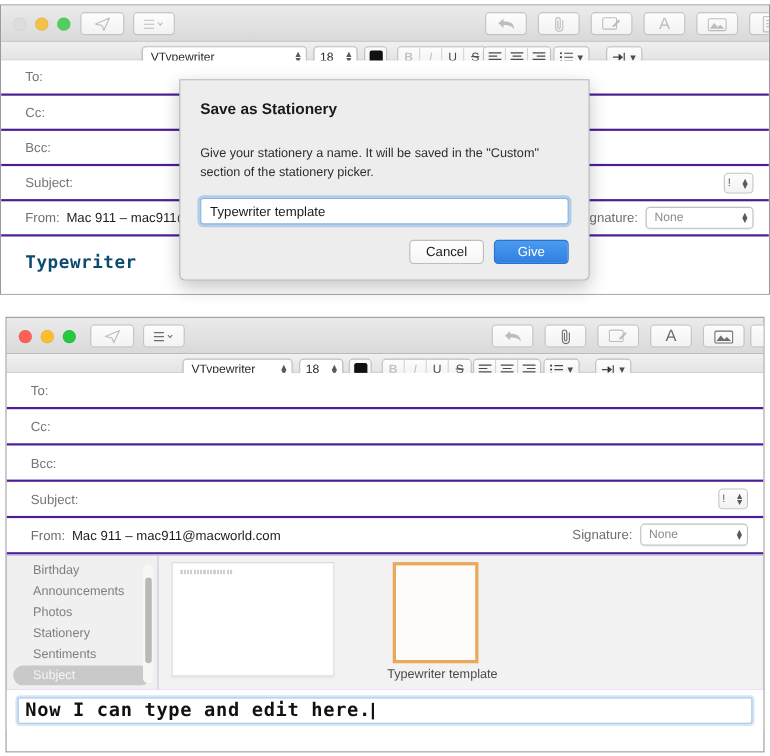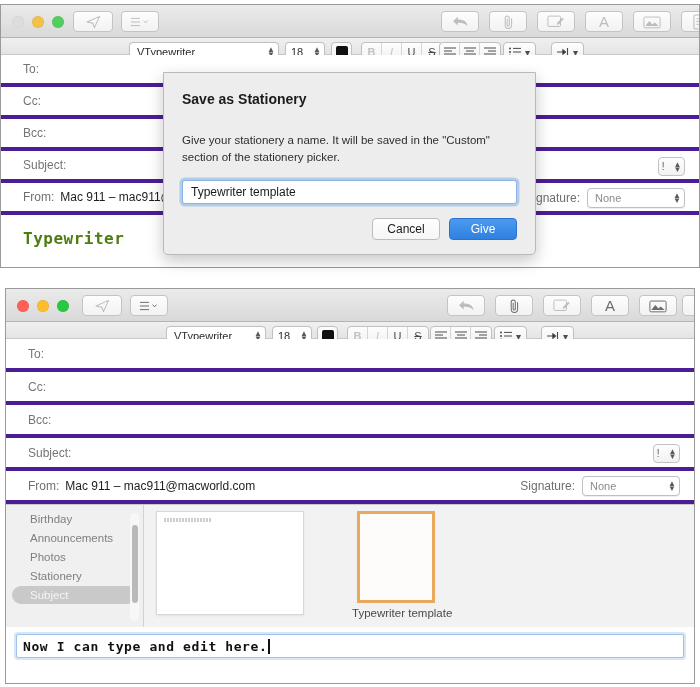--- a/index.html
+++ b/index.html
@@ -78,21 +78,21 @@
   .menubtn {
     height:20px; background:linear-gradient(to bottom,#fdfdfd,#f1f1f1);
     border:1px solid #c0c0c0; border-radius:4px;
     display:flex; align-items:center; gap:4px; padding:0 5px;
     font-size:10px; color:#4d4d4d;
   }
 
   
   .fields { position:relative; background:#fff; }
   .field {
-    position:relative; height:32px; border-bottom:4px solid #4c1d95;
+    position:relative; height:32px; border-bottom:2px solid #4c1d95;
     display:flex; align-items:center; padding-left:22px;
   }
   .field .flabel { font-size:12px; color:#757575; }
   .field.from .flabel { color:#6f6f6f; }
   .field.from .fvalue { font-size:12px; color:#1d1d1d; margin-left:6px; }
   .priority {
     position:absolute; right:14px; top:6px; height:19px; width:27px;
     background:linear-gradient(to bottom,#fdfdfd,#f2f2f2);
     border:1px solid #c3c3c3; border-radius:4px;
     display:flex; align-items:center; justify-content:center; gap:3px;
@@ -100,21 +100,21 @@
   .priority .bang { font-size:10px; color:#5a5a5a; }
   .sig-wrap { position:absolute; right:14px; top:5px; display:flex; align-items:center; gap:7px; }
   .sig-wrap .siglabel { font-size:12px; color:#6f6f6f; }
   .sig-combo { width:98px; }
   .sig-combo .lbl { color:#8b8b8b; }
 
   
   .body-area { background:#fff; }
   .typew {
     font-family: "DejaVu Sans Mono", "Liberation Mono", monospace;
-    font-weight: bold; font-size: 16px; color:#4d7c0f;
+    font-weight: bold; font-size: 16px; color:#0c4a6e;
     padding: 14px 0 0 22px; letter-spacing: .5px;
   }
 
   
   .sheet {
     position:absolute; left:163px; top:72px; width:373px;
     background:#ededed;
     border:1px solid #b9b9b9;
     border-radius: 0 0 5px 5px;
     box-shadow: 0 6px 16px rgba(0,0,0,.22);
@@ -187,21 +187,21 @@
     position:relative; height:38px; background:#fff;
     padding: 7px 10px 0 10px;
   }
   .compose-field {
     height:24px; border:1px solid #9fc3e8; border-radius:2px;
     box-shadow: 0 0 0 2px rgba(150,194,235,.40);
     background:#fff; display:flex; align-items:center; padding:0 6px;
   }
   .compose-text {
     font-family:"DejaVu Sans Mono","Liberation Mono", monospace;
-    font-weight:bold; font-size:13px; color:#111; letter-spacing:.6px;
+    font-weight:bold; font-size:17px; color:#111; letter-spacing:.6px;
     white-space:pre;
   }
   .caret { width:1.5px; height:15px; background:#111; display:inline-block; margin-left:1px; }
 </style>
 </head>
 <body>
 
 <div class="page">
 
   <div class="window" style="left:0px; top:4px; width:700px; height:264px;">
@@ -584,20 +584,23 @@
         </div>
         <div class="pick-item">
           <span>Announcements</span>
         </div>
         <div class="pick-item">
           <span>Photos</span>
         </div>
         <div class="pick-item">
           <span>Stationery</span>
         </div>
+        <div class="pick-item">
+          <span>Sentiments</span>
+        </div>
         <div class="pick-item selected">
           <span>Subject</span>
         </div>
         <div class="scrolltrack">
           <div class="scrollthumb"></div>
         </div>
       </div>
       <div class="picker-main">
         <div class="preview-card">
           <span class="fakeline"></span>

